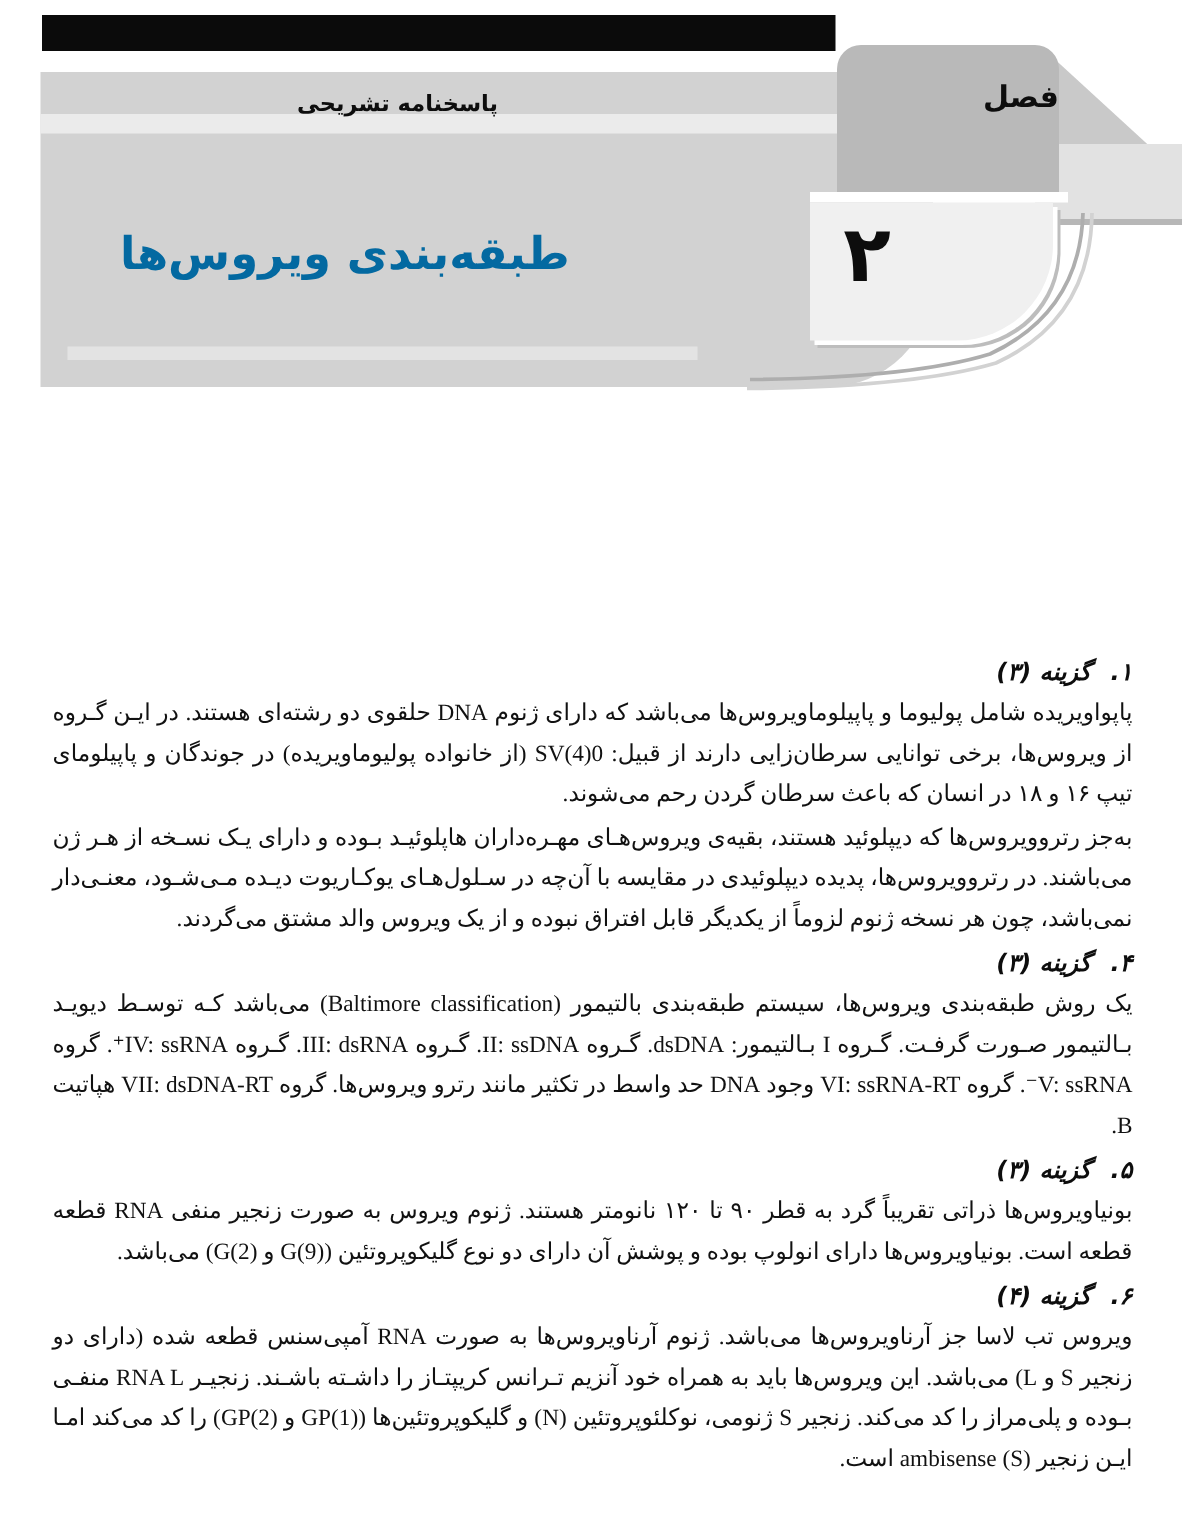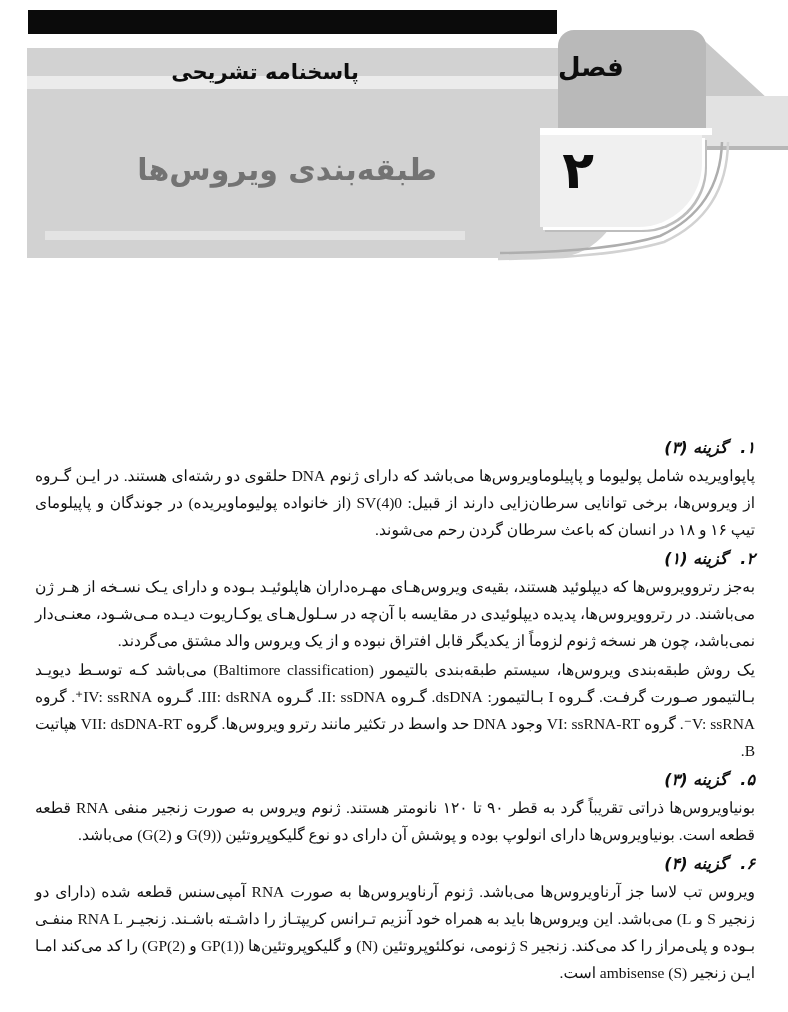--- a/index.html
+++ b/index.html
@@ -9,41 +9,41 @@
     direction:rtl;
   }
   
   .header{position:absolute;top:0;left:0;width:788px;height:270px;}
   .topbar{position:absolute;top:10px;left:28px;width:529px;height:24px;background:#0b0b0b;}
   .banner{position:absolute;top:48px;left:27px;width:595px;height:210px;background:#d2d2d2;border-radius:0 0 70px 0;}
   .banner-stripe-top{position:absolute;top:76px;left:27px;width:560px;height:13px;background:#ebebeb;}
   .banner-stripe-bottom{position:absolute;top:231px;left:45px;width:420px;height:9px;background:#e3e3e3;}
   .banner-label{
     position:absolute;top:60px;left:90px;width:350px;
-    text-align:center;font-weight:bold;font-size:21px;color:#0d0d0d;
+    text-align:center;font-weight:bold;font-size:15px;color:#0d0d0d;
   }
   .banner-title{
-    position:absolute;top:152px;left:57px;width:380px;
-    text-align:right;font-weight:bold;font-size:30px;color:#737373;letter-spacing:-0.5px;
+    position:absolute;top:152px;left:80px;width:380px;
+    text-align:left;font-weight:bold;font-size:30px;color:#0369a1;letter-spacing:-0.5px;
   }
   .fold{
     position:absolute;top:32px;left:695px;width:72px;height:66px;background:#c9c9c9;
     clip-path:polygon(0 0,100% 100%,0 100%);
   }
   .ribbon-band{
     position:absolute;top:96px;left:690px;width:98px;height:50px;background:#e2e2e2;
     border-bottom:4px solid #b7b7b7;
   }
   .chapter-tab{
     position:absolute;top:30px;left:558px;width:148px;height:98px;background:#b9b9b9;
     border-radius:16px 16px 0 0;
   }
   .chapter-word{
     position:absolute;top:52px;left:558px;width:148px;
-    text-align:left;font-weight:bold;font-size:26px;color:#0d0d0d;
+    text-align:right;font-weight:bold;font-size:20px;color:#0d0d0d;
   }
   .tab-gap{position:absolute;top:128px;left:540px;width:172px;height:7px;background:#ffffff;}
   .num-box{
     position:absolute;top:135px;left:540px;width:162px;height:92px;background:#f0f0f0;
     border-radius:0 0 64px 0;
     box-shadow:3px 3px 0 0 #ffffff,5px 5px 0 0 #bdbdbd;
   }
   .chapter-number{
     position:absolute;top:142px;left:548px;width:60px;
     text-align:center;font-weight:bold;font-size:52px;color:#0d0d0d;line-height:1.1;
@@ -89,24 +89,24 @@
     <path d="M 728 142 Q 727 213 664 242 Q 610 258 498 259" fill="none" stroke="#d2d2d2" stroke-width="2.5"></path>
   </svg>
 </div>
 
 <div class="answers" id="answers-list">
     <div class="item">
       <div class="ihead"><span class="num">۱.</span><span class="lbl">گزینه (۳)</span></div>
       <p>پاپواویریده شامل پولیوما و پاپیلوماویروس‌ها می‌باشد که دارای ژنوم DNA حلقوی دو رشته‌ای هستند. در ایـن گـروه از ویروس‌ها، برخی توانایی سرطان‌زایی دارند از قبیل: SV(4)0 (از خانواده پولیوماویریده) در جوندگان و پاپیلومای تیپ ۱۶ و ۱۸ در انسان که باعث سرطان گردن رحم می‌شوند.</p>
     </div>
     <div class="item">
-      <div class="ihead"><span class="num">۲.</span><span class="lbl">گزینه (۱)</span></div>
       <p>به‌جز رتروویروس‌ها که دیپلوئید هستند، بقیه‌ی ویروس‌هـای مهـره‌داران هاپلوئیـد بـوده و دارای یـک نسـخه از هـر ژن می‌باشند. در رتروویروس‌ها، پدیده دیپلوئیدی در مقایسه با آن‌چه در سـلول‌هـای یوکـاریوت دیـده مـی‌شـود، معنـی‌دار نمی‌باشد، چون هر نسخه ژنوم لزوماً از یکدیگر قابل افتراق نبوده و از یک ویروس والد مشتق می‌گردند.</p>
     </div>
     <div class="item">
+      <div class="ihead"><span class="num">۴.</span><span class="lbl">گزینه (۳)</span></div>
       <p>یک روش طبقه‌بندی ویروس‌ها، سیستم طبقه‌بندی بالتیمور (Baltimore classification) می‌باشد کـه توسـط دیویـد بـالتیمور صـورت گرفـت. گـروه I بـالتیمور: dsDNA. گـروه II: ssDNA. گـروه III: dsRNA. گـروه IV: ssRNA⁺. گروه V: ssRNA⁻. گروه VI: ssRNA-RT وجود DNA حد واسط در تکثیر مانند رترو ویروس‌ها. گروه VII: dsDNA-RT هپاتیت B.</p>
     </div>
     <div class="item">
       <div class="ihead"><span class="num">۵.</span><span class="lbl">گزینه (۳)</span></div>
       <p>بونیاویروس‌ها ذراتی تقریباً گرد به قطر ۹۰ تا ۱۲۰ نانومتر هستند. ژنوم ویروس به صورت زنجیر منفی RNA قطعه قطعه است. بونیاویروس‌ها دارای انولوپ بوده و پوشش آن دارای دو نوع گلیکوپروتئین (G(9) و G(2)) می‌باشد.</p>
     </div>
     <div class="item">
       <div class="ihead"><span class="num">۶.</span><span class="lbl">گزینه (۴)</span></div>
       <p>ویروس تب لاسا جز آرناویروس‌ها می‌باشد. ژنوم آرناویروس‌ها به صورت RNA آمپی‌سنس قطعه شده (دارای دو زنجیر S و L) می‌باشد. این ویروس‌ها باید به همراه خود آنزیم تـرانس کریپتـاز را داشـته باشـند. زنجیـر RNA L منفـی بـوده و پلی‌مراز را کد می‌کند. زنجیر S ژنومی، نوکلئوپروتئین (N) و گلیکوپروتئین‌ها (GP(1) و GP(2)) را کد می‌کند امـا ایـن زنجیر ambisense (S) است.</p>
     </div>

